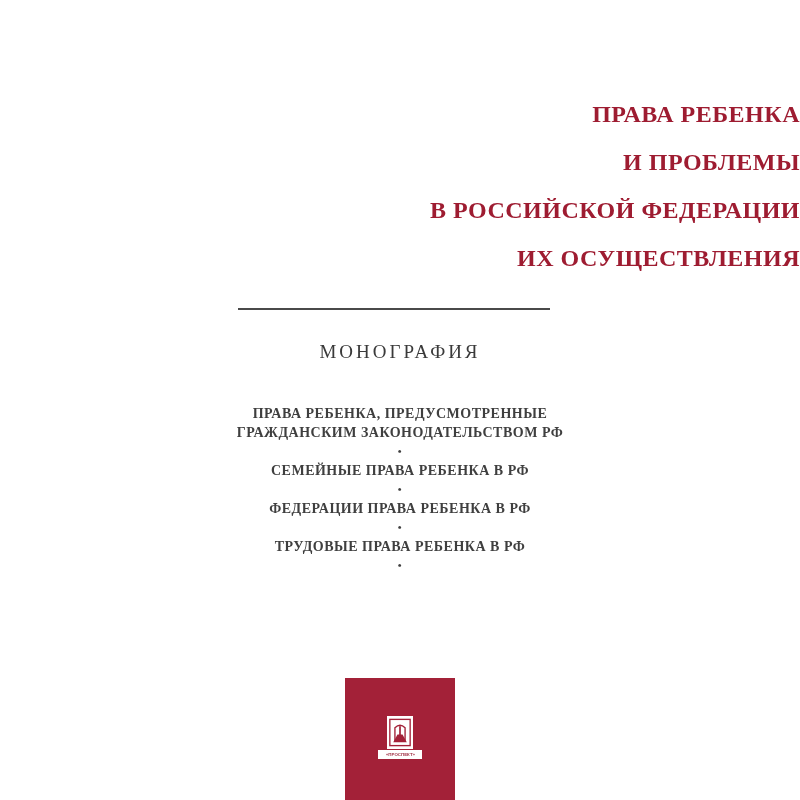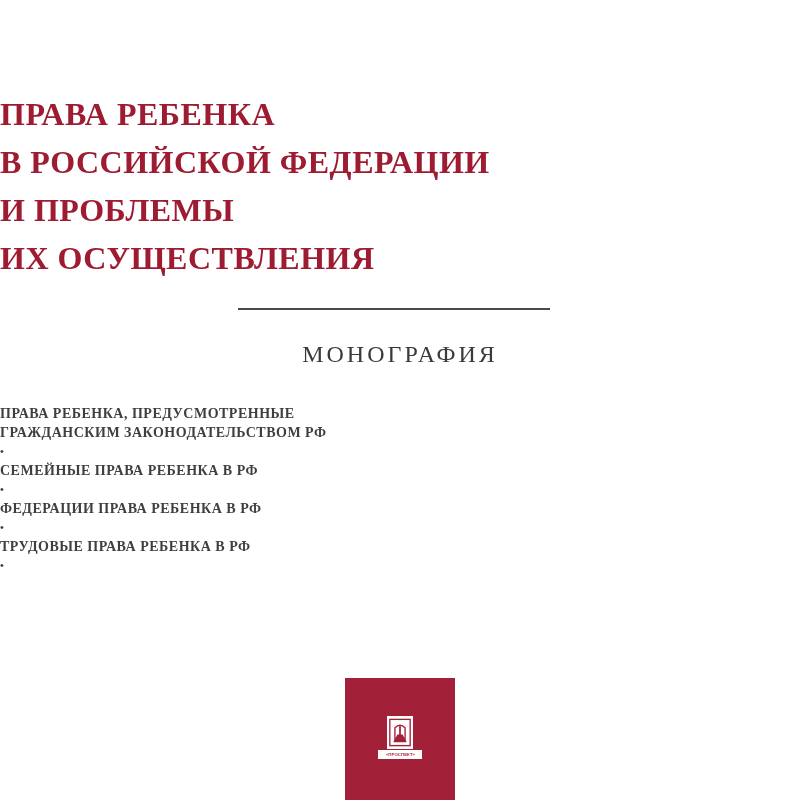--- a/index.html
+++ b/index.html
@@ -14,25 +14,25 @@
     background: #ffffff;
     overflow: hidden;
     font-family: "Liberation Serif", serif;
   }
   
   .book-title {
     position: absolute;
     top: 90px;
     left: 0;
     right: 0;
-    text-align: left;
+    text-align: right;
     color: #9e1c31;
     font-family: "Liberation Serif", serif;
     font-weight: 700;
-    font-size: 32px;
+    font-size: 24px;
     line-height: 48px;
     letter-spacing: 0.5px;
   }
   
   .divider {
     position: absolute;
     top: 308px;
     left: 238px;
     width: 312px;
     height: 2px;
@@ -41,30 +41,30 @@
   
   .subtitle {
     position: absolute;
     top: 341px;
     left: 0;
     right: 0;
     text-align: center;
     color: #3a3a3a;
     font-family: "Liberation Serif", serif;
     font-weight: 400;
-    font-size: 24px;
+    font-size: 19px;
     letter-spacing: 3px;
   }
   
   .topics {
     position: absolute;
     top: 404px;
     left: 0;
     right: 0;
-    text-align: left;
+    text-align: center;
     color: #3f3f3f;
     font-family: "Liberation Serif", serif;
     font-weight: 700;
     font-size: 14px;
     line-height: 19px;
     letter-spacing: 0.5px;
   }
   .topic-line { line-height: 19px; }
   .bullet-row {
     line-height: 19px;
@@ -110,22 +110,22 @@
     letter-spacing: 0;
   }
 </style>
 </head>
 <body>
 
 <div class="cover">
 
   <div class="book-title">
     <div>ПРАВА РЕБЕНКА</div>
+    <div>И ПРОБЛЕМЫ</div>
     <div>В РОССИЙСКОЙ ФЕДЕРАЦИИ</div>
-    <div>И ПРОБЛЕМЫ</div>
     <div>ИХ ОСУЩЕСТВЛЕНИЯ</div>
   </div>
 
   <div class="divider"></div>
 
   <div class="subtitle">МОНОГРАФИЯ</div>
 
   <div class="topics">
 
     <div>

